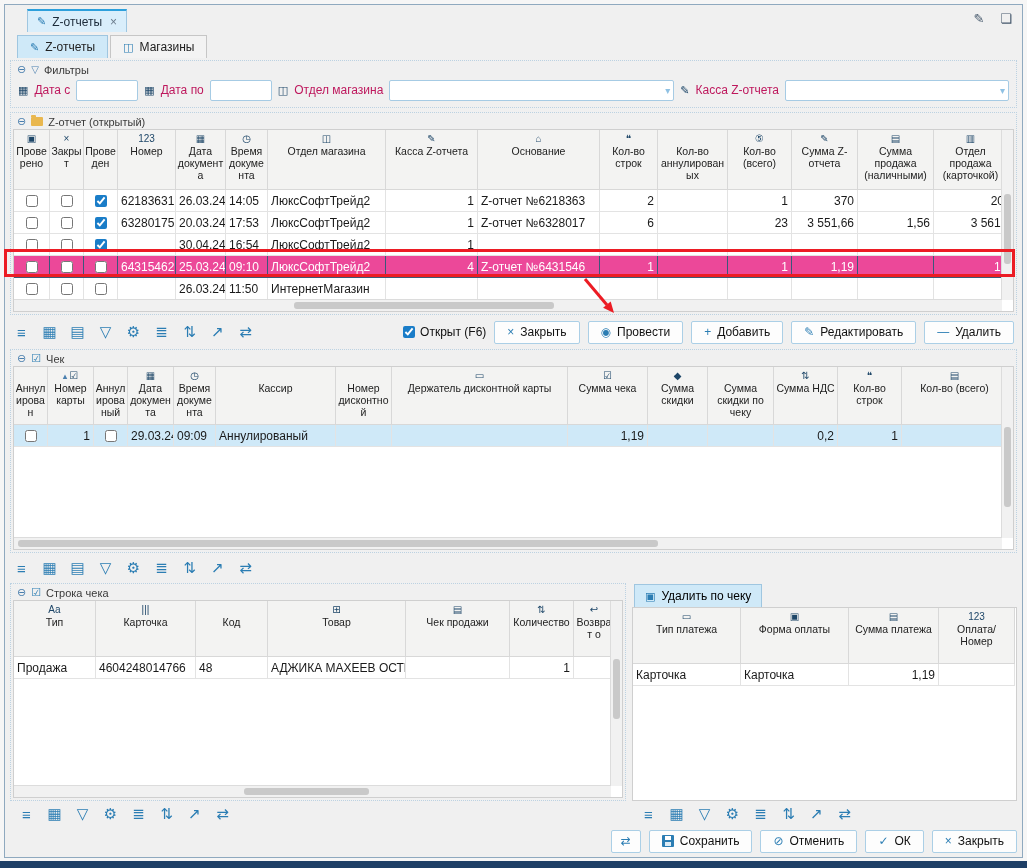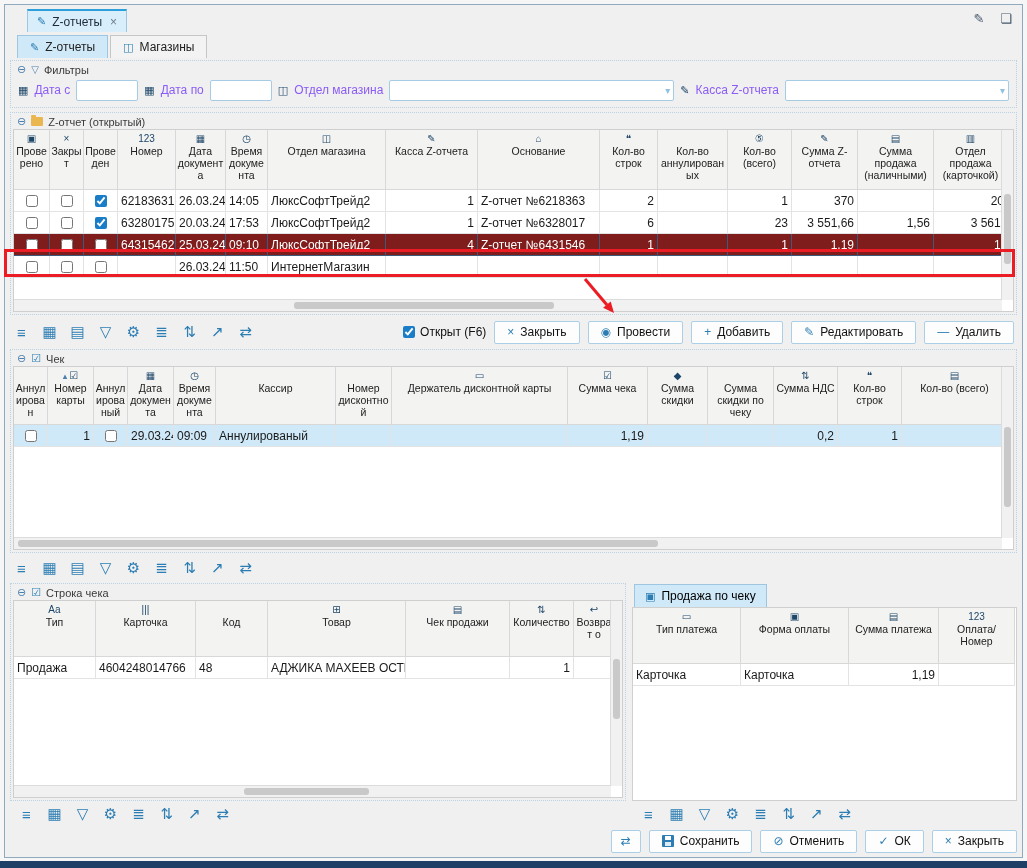--- a/index.html
+++ b/index.html
@@ -28,21 +28,21 @@
   .gb-header{height:15px;display:flex;align-items:center;gap:5px;padding:1px 6px 0;font-size:11px;color:#3a3a3a;}
   .collapse{color:#4a7fae;font-size:11px;cursor:pointer;}
   .gb-ico{color:#4a7fae;font-size:10px;}
   .folder-icon{width:12px;height:9px;background:#e9b74e;border-radius:1px;position:relative;display:inline-block;}
   .folder-icon::before{content:"";position:absolute;top:-2px;left:0;width:5px;height:2px;background:#e9b74e;border-radius:1px 1px 0 0;}
   .chk-ico{color:#2b7db3;font-size:11px;}
 
   
   .filter-row{height:30px;box-sizing:border-box;display:flex;align-items:center;gap:6px;padding:2px 7px 6px;font-size:12px;color:#16324d;}
   .f-ico{color:#1d4668;font-size:11px;}
-  .f-label{color:#8b5cf6;white-space:nowrap;}
+  .f-label{color:#be185d;white-space:nowrap;}
   .f-input{height:21px;box-sizing:border-box;border:1px solid #a6cbe4;border-radius:2px;background:#fff;padding:0 4px;font-size:12px;font-family:inherit;}
   .f-input.date{width:62px;}
   .inwrap{position:relative;display:flex;align-items:center;}
   .inwrap .dd{position:absolute;right:4px;color:#8fc1e3;font-size:10px;pointer-events:none;}
   .inwrap.grow{flex:1;}
   .inwrap.grow .f-input{width:100%;}
   .f-input.kassa{width:224px;}
 
   
   .grid-wrap{position:relative;margin:0 2px 2px;border:1px solid #cfcfcf;background:#fff;overflow:hidden;box-sizing:border-box;}
@@ -50,21 +50,21 @@
   table.grid th{background:#f3f3f2;border-right:1px solid #d8d8d8;border-bottom:1px solid #d8d8d8;font-weight:normal;
        font-size:10.5px;color:#222;padding:2px 1px 1px;vertical-align:top;overflow:hidden;box-sizing:border-box;}
   .hicon{display:block;text-align:center;font-size:10px;height:13px;line-height:13px;color:#1d4668;}
   .hsort{color:#4a7fae;font-size:9px;margin-right:2px;}
   .hlabel{display:block;text-align:center;line-height:12px;word-wrap:break-word;}
   table.grid td{height:22px;box-sizing:border-box;border-right:1px solid #e3e3e3;border-bottom:1px solid #e3e3e3;
        font-size:12px;color:#1a1a1a;padding:0 3px;overflow:hidden;white-space:nowrap;}
   td.num{text-align:right;}
   td.cb{text-align:center;}
   td.cb input,.open-check input{width:12px;height:12px;margin:0;vertical-align:middle;accent-color:#1a7dc8;}
-  tr.selected td{background:#7f1d1d;color:#fff;border-color:#3c587a;}
+  tr.selected td{background:#ec4899;color:#fff;border-color:#3c587a;}
   tr.sel-light td{background:#cfe9f8;}
   .g-main th{height:60px;}
   .g-receipt th{height:58px;}
   .g-line th,.g-pay th{height:56px;}
   .hscroll{position:absolute;left:0;right:11px;bottom:0;height:11px;background:#f1f1f1;border-top:1px solid #dcdcdc;}
   .hscroll .thumb{position:absolute;top:2px;height:7px;background:#c9c9c9;border-radius:3px;}
   .vscroll{position:absolute;top:0;right:0;bottom:11px;width:11px;background:#f1f1f1;border-left:1px solid #dcdcdc;}
   .vscroll .thumb{position:absolute;left:2px;width:7px;background:#c9c9c9;border-radius:3px;}
 
   
@@ -274,20 +274,37 @@
                 <td>17:53</td>
                 <td>ЛюксСофтТрейд2</td>
                 <td class="num">1</td>
                 <td>Z-отчет №6328017</td>
                 <td class="num">6</td>
                 <td class="num"></td>
                 <td class="num">23</td>
                 <td class="num">3 551,66</td>
                 <td class="num">1,56</td>
                 <td class="num">3 561,</td>
+          </tr>
+          <tr>
+            <td class="cb"><input type="checkbox" style=""></td>
+            <td class="cb"><input type="checkbox" style=""></td>
+            <td class="cb"><input type="checkbox" checked="" style=""></td>
+            <td class="num"></td>
+                <td>30.04.24</td>
+                <td>16:54</td>
+                <td>ЛюксСофтТрейд2</td>
+                <td class="num">1</td>
+                <td></td>
+                <td class="num"></td>
+                <td class="num"></td>
+                <td class="num"></td>
+                <td class="num"></td>
+                <td class="num"></td>
+                <td class="num"></td>
           </tr>
           <tr class="selected">
             <td class="cb"><input type="checkbox" style=""></td>
             <td class="cb"><input type="checkbox" style=""></td>
             <td class="cb"><input type="checkbox" style=""></td>
             <td class="num">64315462</td>
                 <td>25.03.24</td>
                 <td>09:10</td>
                 <td ind="">ЛюксСофтТрейд2</td>
                 <td class="num">4</td>
@@ -569,21 +586,21 @@
         <span class="ticon">⇅</span>
         <span class="ticon">↗</span>
         <span class="ticon">⇄</span>
       </div>
     </div>
 
     <div class="bcol-right">
       <div class="ptabs">
         <div class="ptab active">
           <span class="tico">▣</span>
-          <span>Продажа по чеку</span>
+          <span>Удалить по чеку</span>
         </div>
       </div>
       <div class="pbox">
         <table class="grid g-pay" style="width:382px;">
           <colgroup>
                 <col style="width:108px">
                 <col style="width:108px">
                 <col style="width:90px">
                 <col style="width:76px">
               </colgroup>

